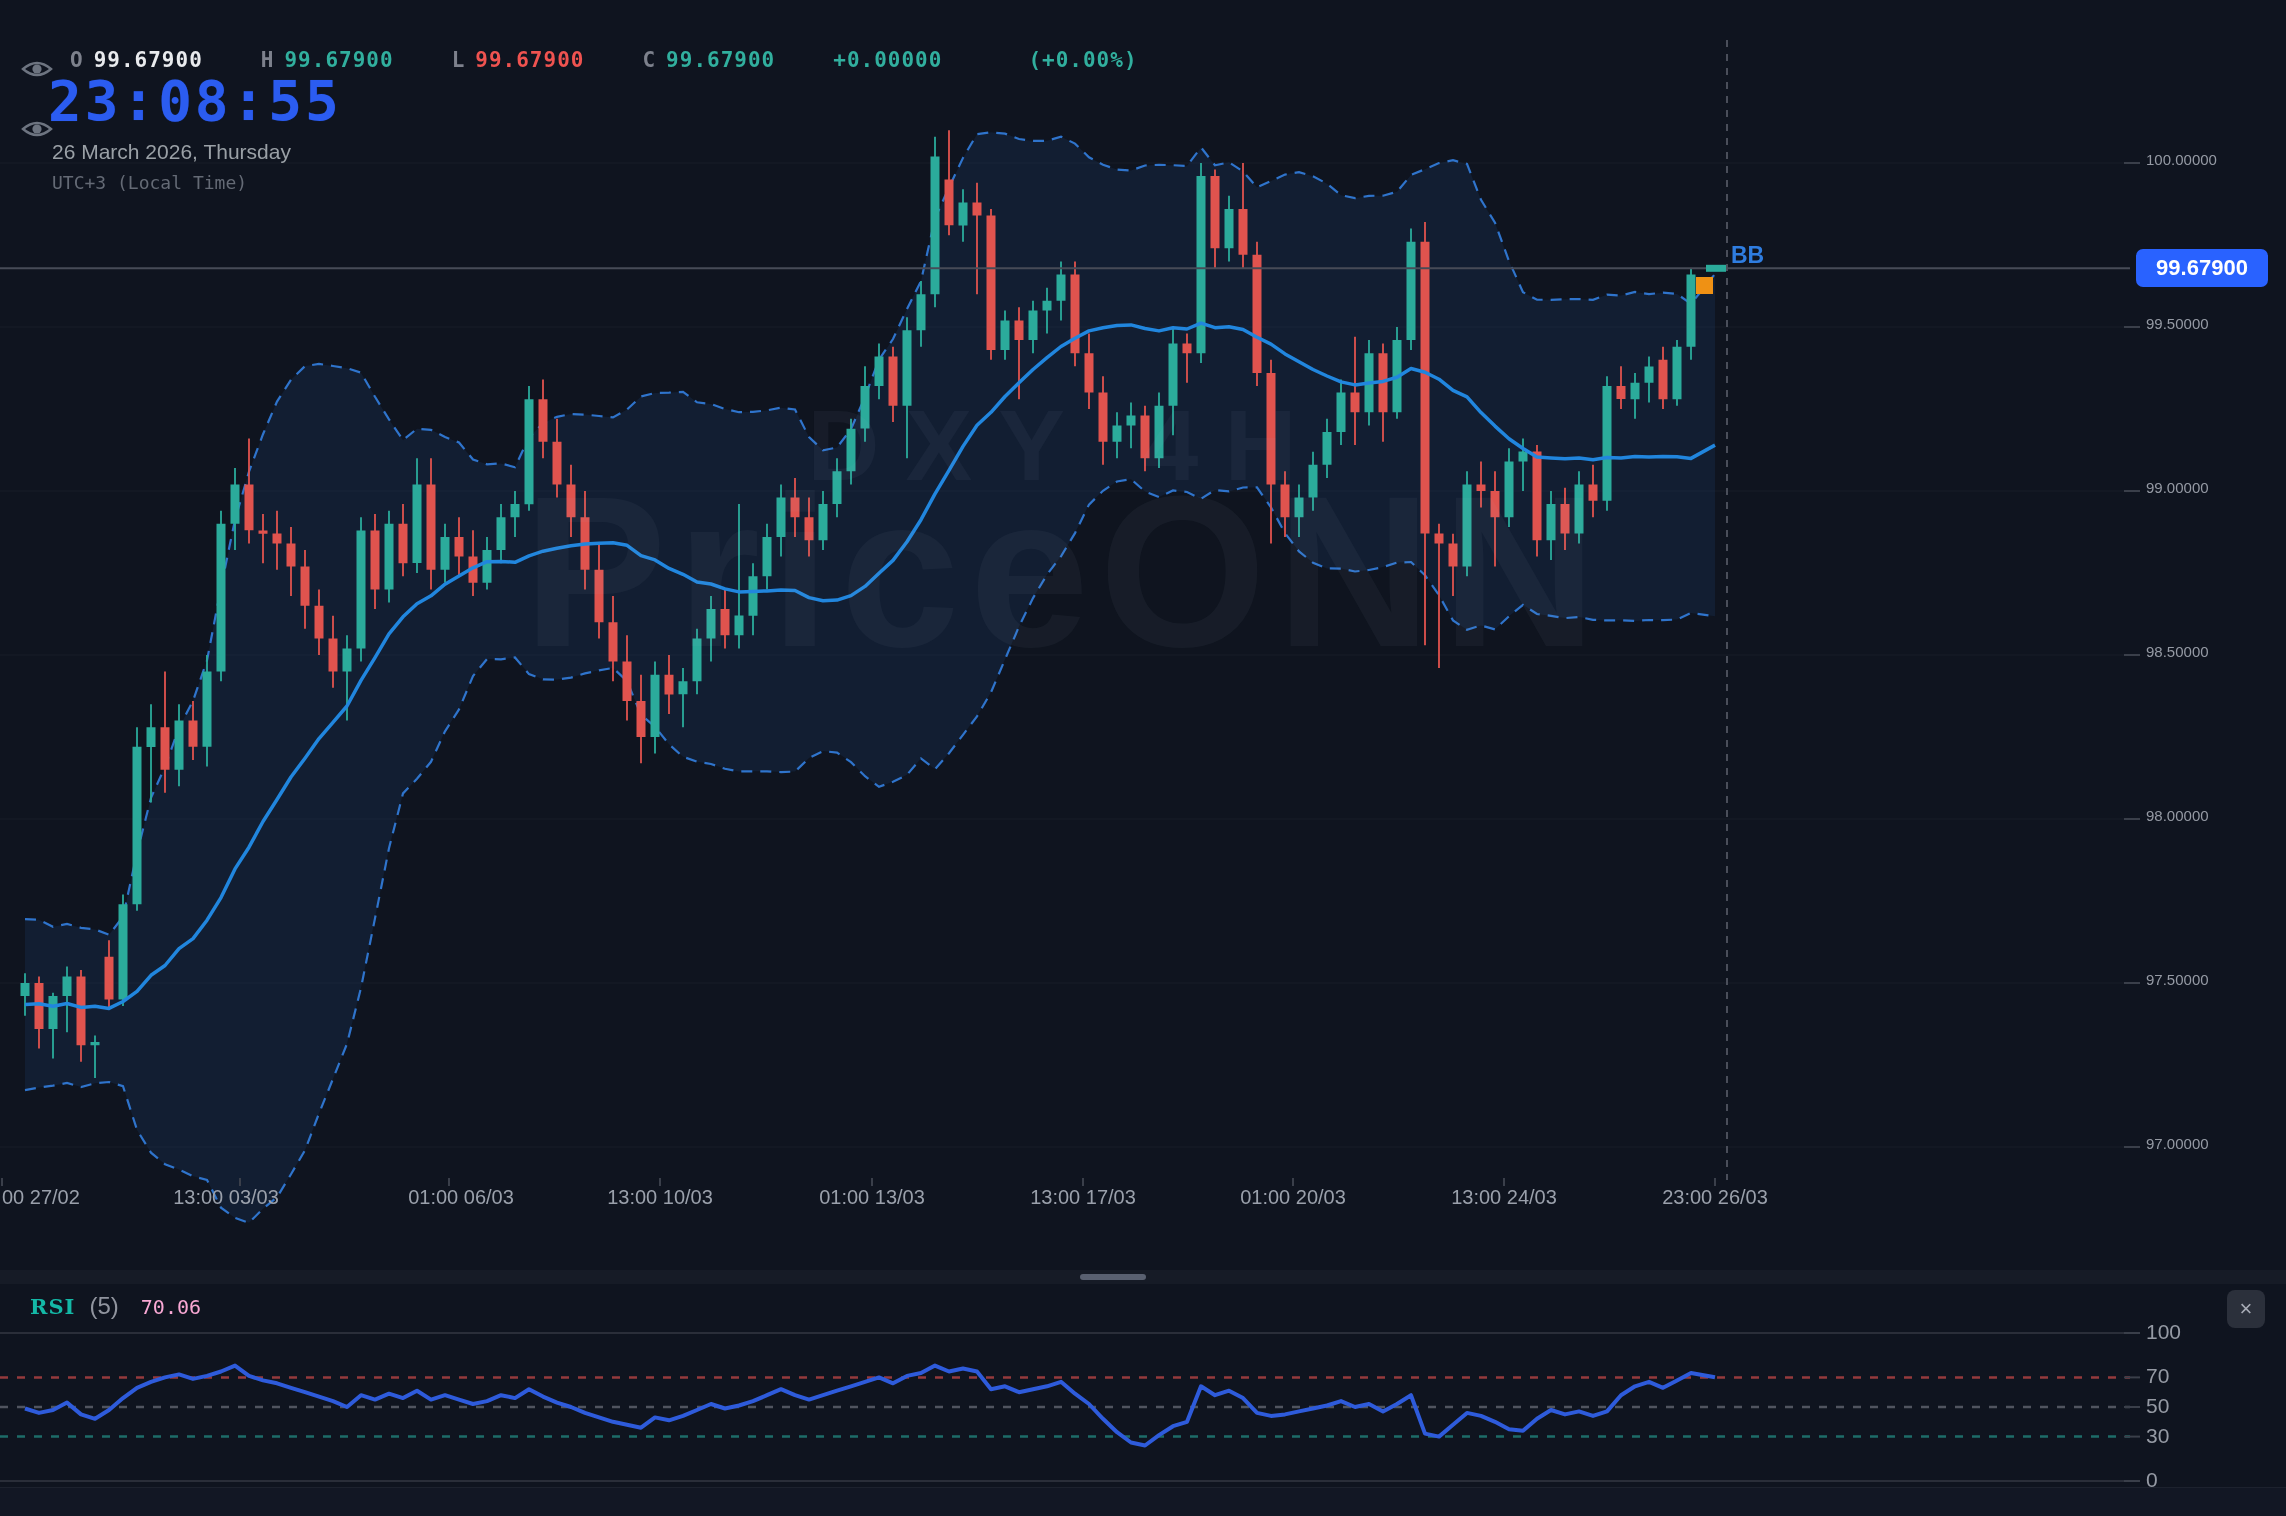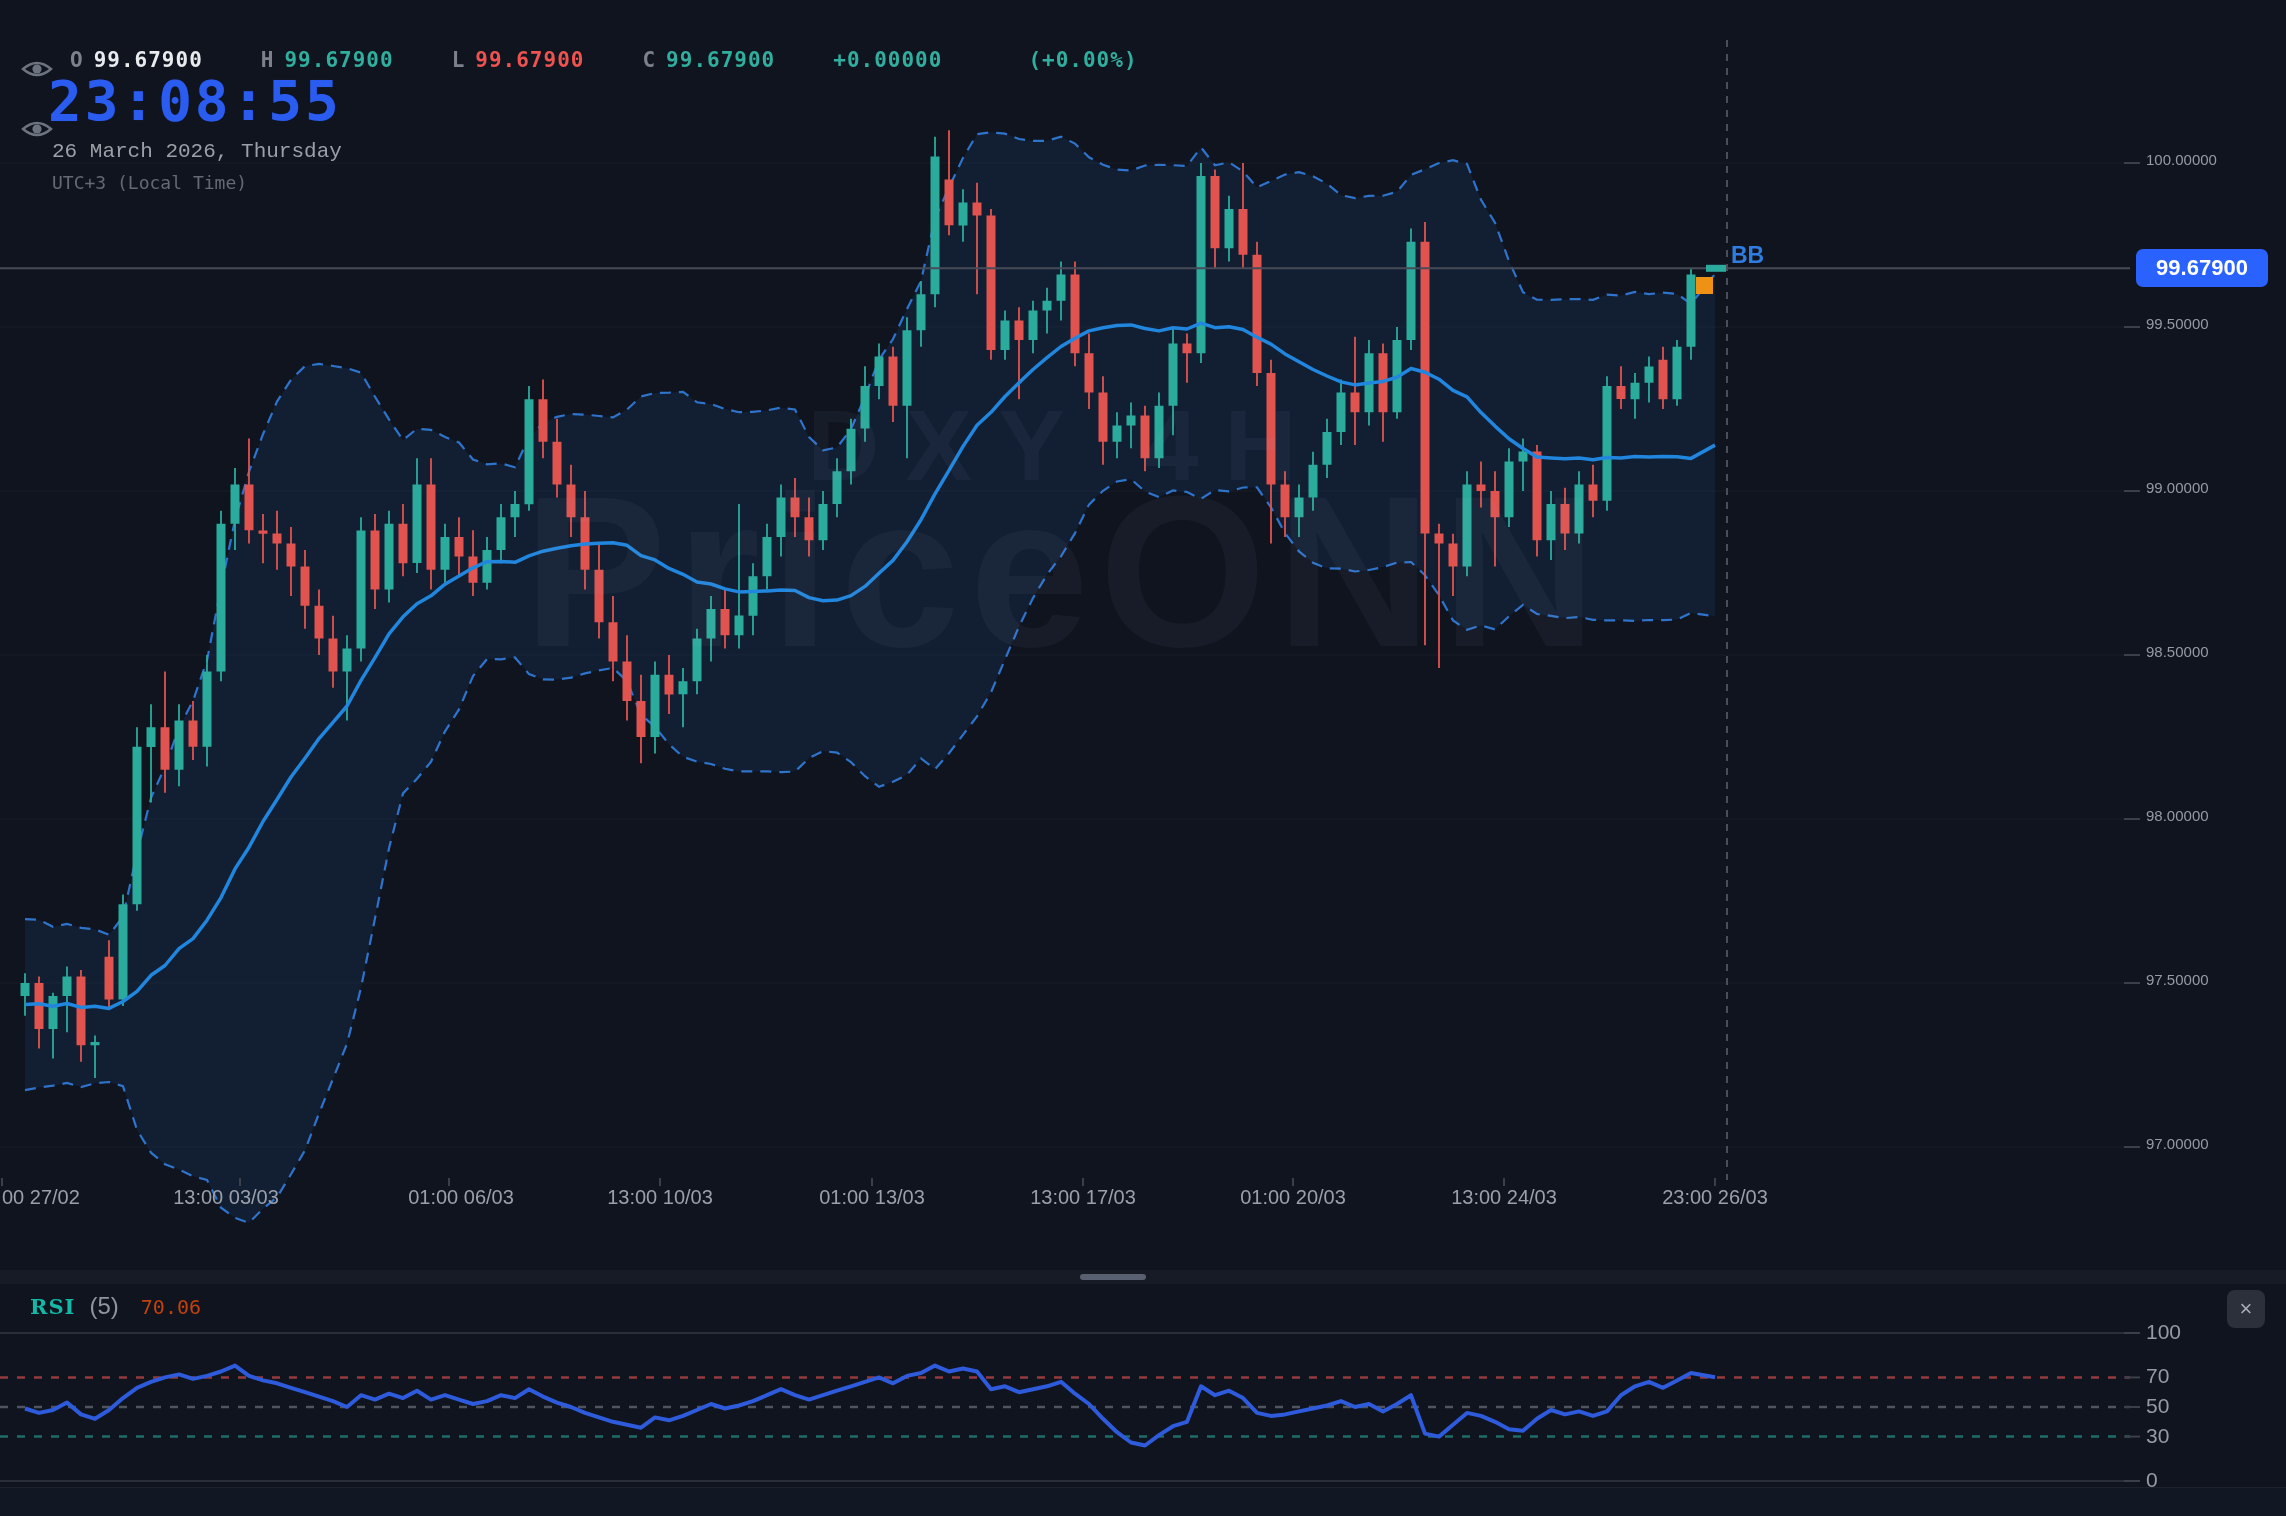--- a/index.html
+++ b/index.html
@@ -13,21 +13,21 @@
   .ohlc-key{color:#7d818c;margin-right:10px;}
   .ohlc-sp{width:58px;}
   .v-open{color:#e9ebee;}
   .v-up{color:#31af9e;}
   .v-dn{color:#ef5350;}
   
   .eye-btn{position:absolute;width:40px;height:30px;cursor:pointer;z-index:6;}
   
   #clock{left:48px;top:68px;font-family:"DejaVu Sans Mono", monospace;font-weight:bold;
     font-size:56px;color:#2b5cf0;letter-spacing:3px;text-shadow:0 0 1px #17327e;}
-  #date-line{left:52px;top:140px;font-family:Liberation Mono, monospace;font-size:21px;color:#9aa0a6;}
+  #date-line{left:52px;top:140px;font-family:Liberation Sans, sans-serif;font-size:21px;color:#9aa0a6;}
   #tz-line{left:52px;top:172px;font-family:"DejaVu Sans Mono", monospace;font-size:18px;color:#646a75;}
   
   .wm{position:absolute;left:1065px;transform:translateX(-50%);z-index:1;white-space:nowrap;
     font-weight:bold;color:rgba(170,190,225,0.055);user-select:none;}
   #wm1{top:388px;font-size:100px;letter-spacing:26px;}
   #wm2{top:448px;font-size:215px;letter-spacing:10px;color:rgba(170,190,225,0.05);}
   
   .pr-label{position:absolute;left:2146px;font-size:15px;color:#959aa4;z-index:4;}
   #cur-price-label{position:absolute;left:2136px;width:132px;height:38px;background:#2962ff;border-radius:7px;
     display:flex;align-items:center;justify-content:center;color:#ffffff;font-weight:bold;font-size:22px;z-index:6;cursor:pointer;}
@@ -36,21 +36,21 @@
   .t-label.first{transform:none;}
   
   #bb-tag{left:1731px;top:242px;color:#2f7de0;font-size:23px;font-weight:bold;z-index:4;}
   
   #pane-divider{position:absolute;left:0;top:1270px;width:2286px;height:14px;background:#161b26;z-index:4;}
   #divider-handle{position:absolute;left:1080px;top:4px;width:66px;height:6px;border-radius:3px;background:#596070;cursor:row-resize;}
   
   #rsi-header{left:30px;top:1292px;display:flex;align-items:baseline;z-index:6;}
   #rsi-name{font-family:"DejaVu Serif", serif;font-weight:bold;font-size:21px;color:#14b8a6;letter-spacing:1px;}
   #rsi-period{font-size:24px;color:#90949e;margin-left:14px;}
-  #rsi-value{font-family:"DejaVu Sans Mono", monospace;font-size:20px;color:#c2410c;margin-left:22px;}
+  #rsi-value{font-family:"DejaVu Sans Mono", monospace;font-size:20px;color:#f9a8d4;margin-left:22px;}
   #rsi-close{position:absolute;left:2227px;top:1290px;width:38px;height:38px;background:#2b303b;border-radius:8px;
     display:flex;align-items:center;justify-content:center;color:#a8acb6;font-size:22px;cursor:pointer;z-index:6;}
   .rsi-label{position:absolute;left:2146px;font-size:21px;color:#959aa4;z-index:4;}
   
   #bottom-bar{position:absolute;left:0;top:1487px;width:2286px;height:29px;background:#121724;border-top:1px solid #1d222e;z-index:4;}
 </style>
 </head>
 <body>
 
 <div id="stage">

